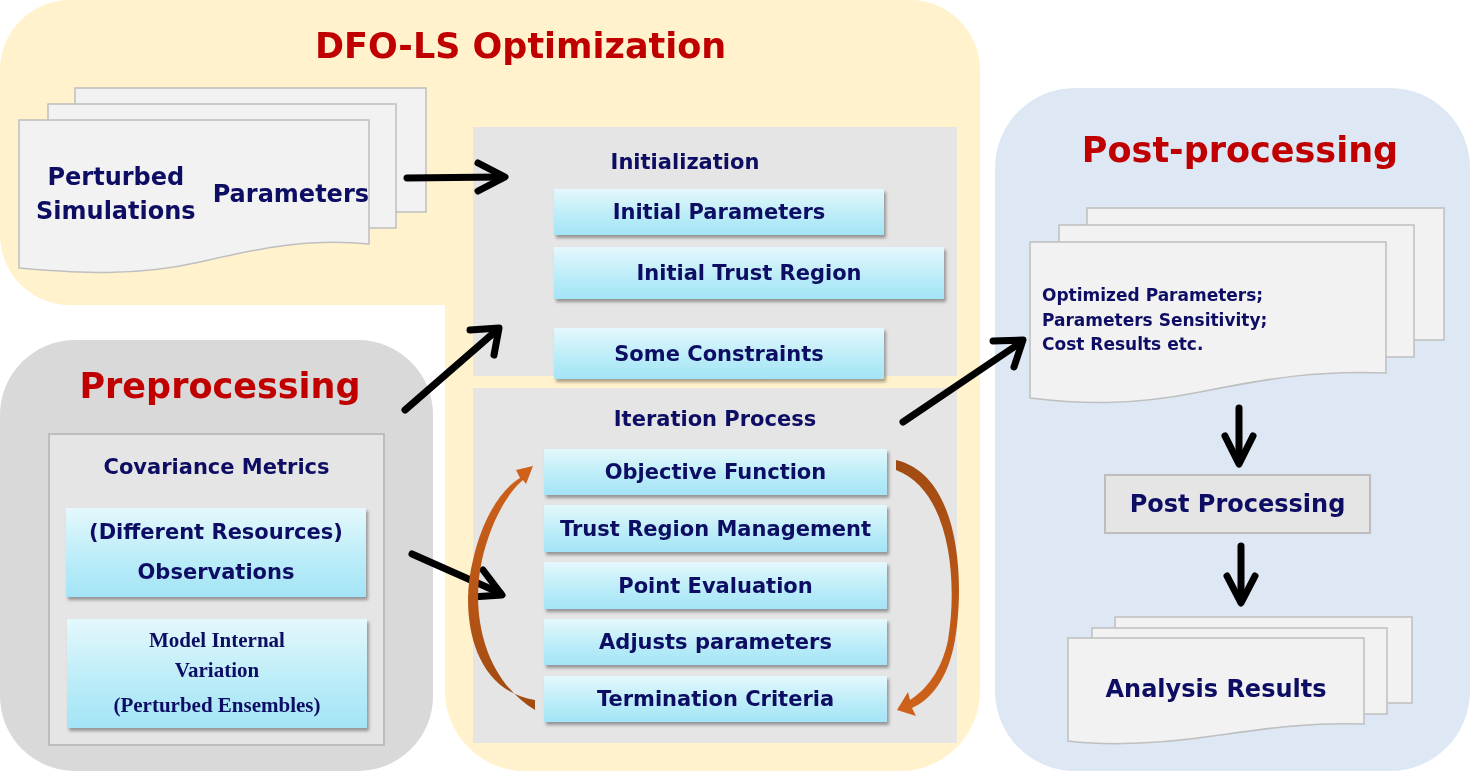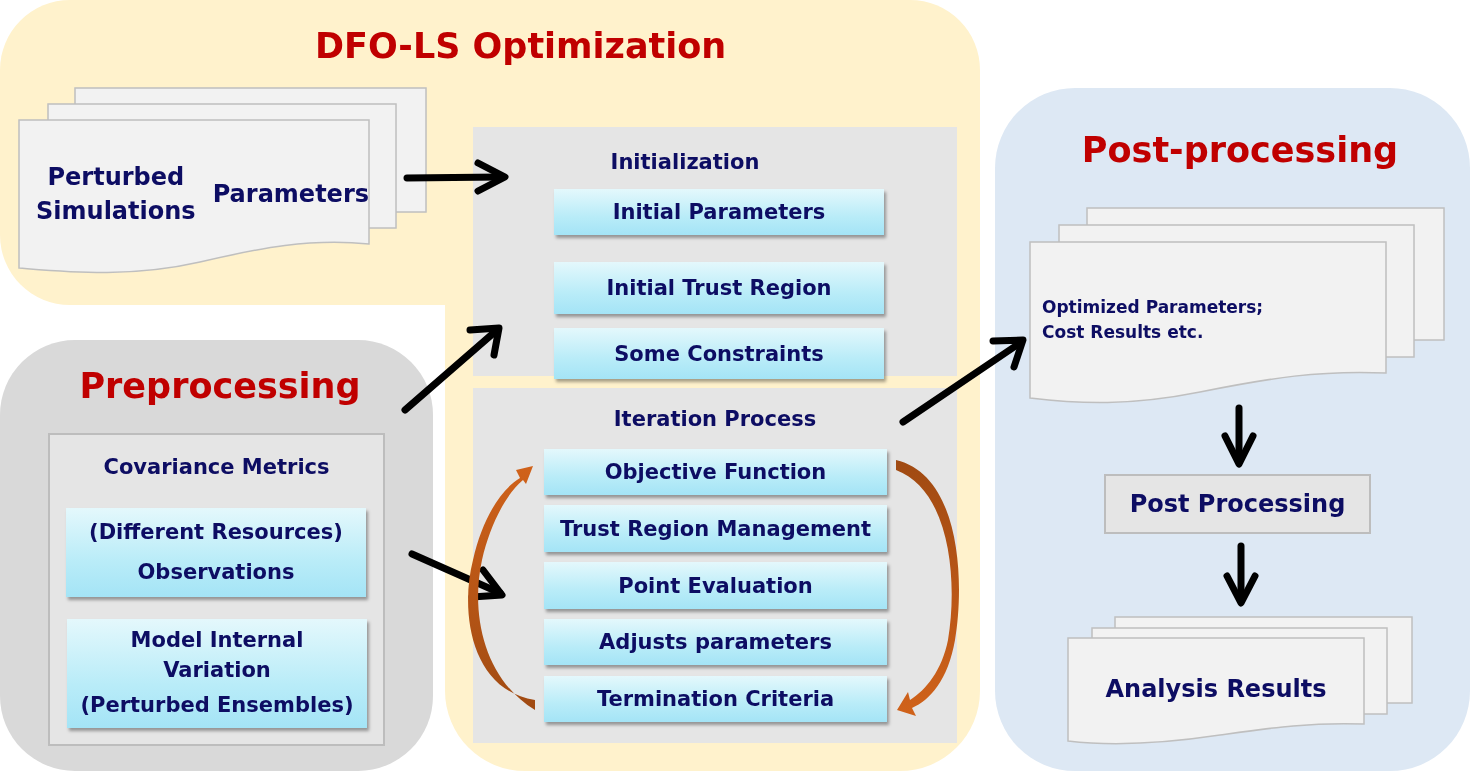--- a/index.html
+++ b/index.html
@@ -62,45 +62,46 @@
 </svg>
 
 <div class="abs doc-text fs22" style="left:19px; top:140px; width:350px; height:110px; font-size:24px; line-height:1.4;">
   <div>Perturbed Simulations</div>
   <div>Parameters</div>
 </div>
 
 <div class="abs green-box" style="left:473px; top:127px; width:484px; height:249px;"></div>
 <div class="abs navy fs21" style="left:473px; top:150px; width:424px;">Initialization</div>
 <div class="abs cyan fs21" style="left:554px; top:189px; width:330px; height:46px;">Initial Parameters</div>
-<div class="abs cyan fs21" style="left:554px; top:247px; width:330px; height:52px;margin-top:15px;">Initial Trust Region</div>
+<div class="abs cyan fs21" style="left:554px; top:247px; width:390px; height:52px;">Initial Trust Region</div>
 <div class="abs cyan fs21" style="left:554px; top:328px; width:330px; height:51px;">Some Constraints</div>
 
 <div class="abs green-box" style="left:473px; top:388px; width:484px; height:355px;"></div>
 <div class="abs navy fs21" style="left:473px; top:407px; width:484px;">Iteration Process</div>
 <div class="abs cyan fs21" style="left:544px; top:449px; width:343px; height:46px;">Objective Function</div>
 <div class="abs cyan fs21" style="left:544px; top:505px; width:343px; height:47px;">Trust Region Management</div>
 <div class="abs cyan fs21" style="left:544px; top:562px; width:343px; height:47px;">Point Evaluation</div>
 <div class="abs cyan fs21" style="left:544px; top:619px; width:343px; height:46px;">Adjusts parameters</div>
 <div class="abs cyan fs21" style="left:544px; top:676px; width:343px; height:46px;">Termination Criteria</div>
 
 <div class="abs green-box bordered" style="left:48px; top:433px; width:337px; height:313px;"></div>
 <div class="abs navy fs21" style="left:48px; top:455px; width:337px;">Covariance Metrics</div>
 <div class="abs cyan fs21" style="left:66px; top:508px; width:300px; height:89px; flex-direction:column; line-height:1.9;">
   <div>(Different Resources)</div>
   <div>Observations</div>
 </div>
-<div class="abs cyan fs21" style="left:67px; top:619px; width:300px; height:109px; flex-direction:column; line-height:1.4;">
+<div class="abs cyan fs21" style="left:67px; top:619px; width:300px; height:109px; flex-direction:column; line-height:1.4;font-family:Liberation Serif, serif;">
   <div>Model Internal</div>
   <div>Variation</div>
   <div style="margin-top:6px;">(Perturbed Ensembles)</div>
 </div>
 
 <div class="abs doc-text" style="left:1042px; top:268px; width:344px; height:104px; font-size:17px; flex-direction:column; align-items:flex-start; line-height:1.45;">
   <div>Optimized Parameters;</div>
+  <div>Parameters Sensitivity;</div>
   <div>Cost Results etc.</div>
 </div>
 
 <div class="abs green-box bordered navy" style="left:1104px; top:474px; width:267px; height:60px; font-size:24px; line-height:56px;">Post Processing</div>
 
 <div class="abs doc-text" style="left:1068px; top:668px; width:296px; height:44px; font-size:24px;">Analysis Results</div>
 
 <svg width="1470" height="771">
   <defs>
     <linearGradient id="loopGradL" x1="0" y1="0" x2="0" y2="1">

